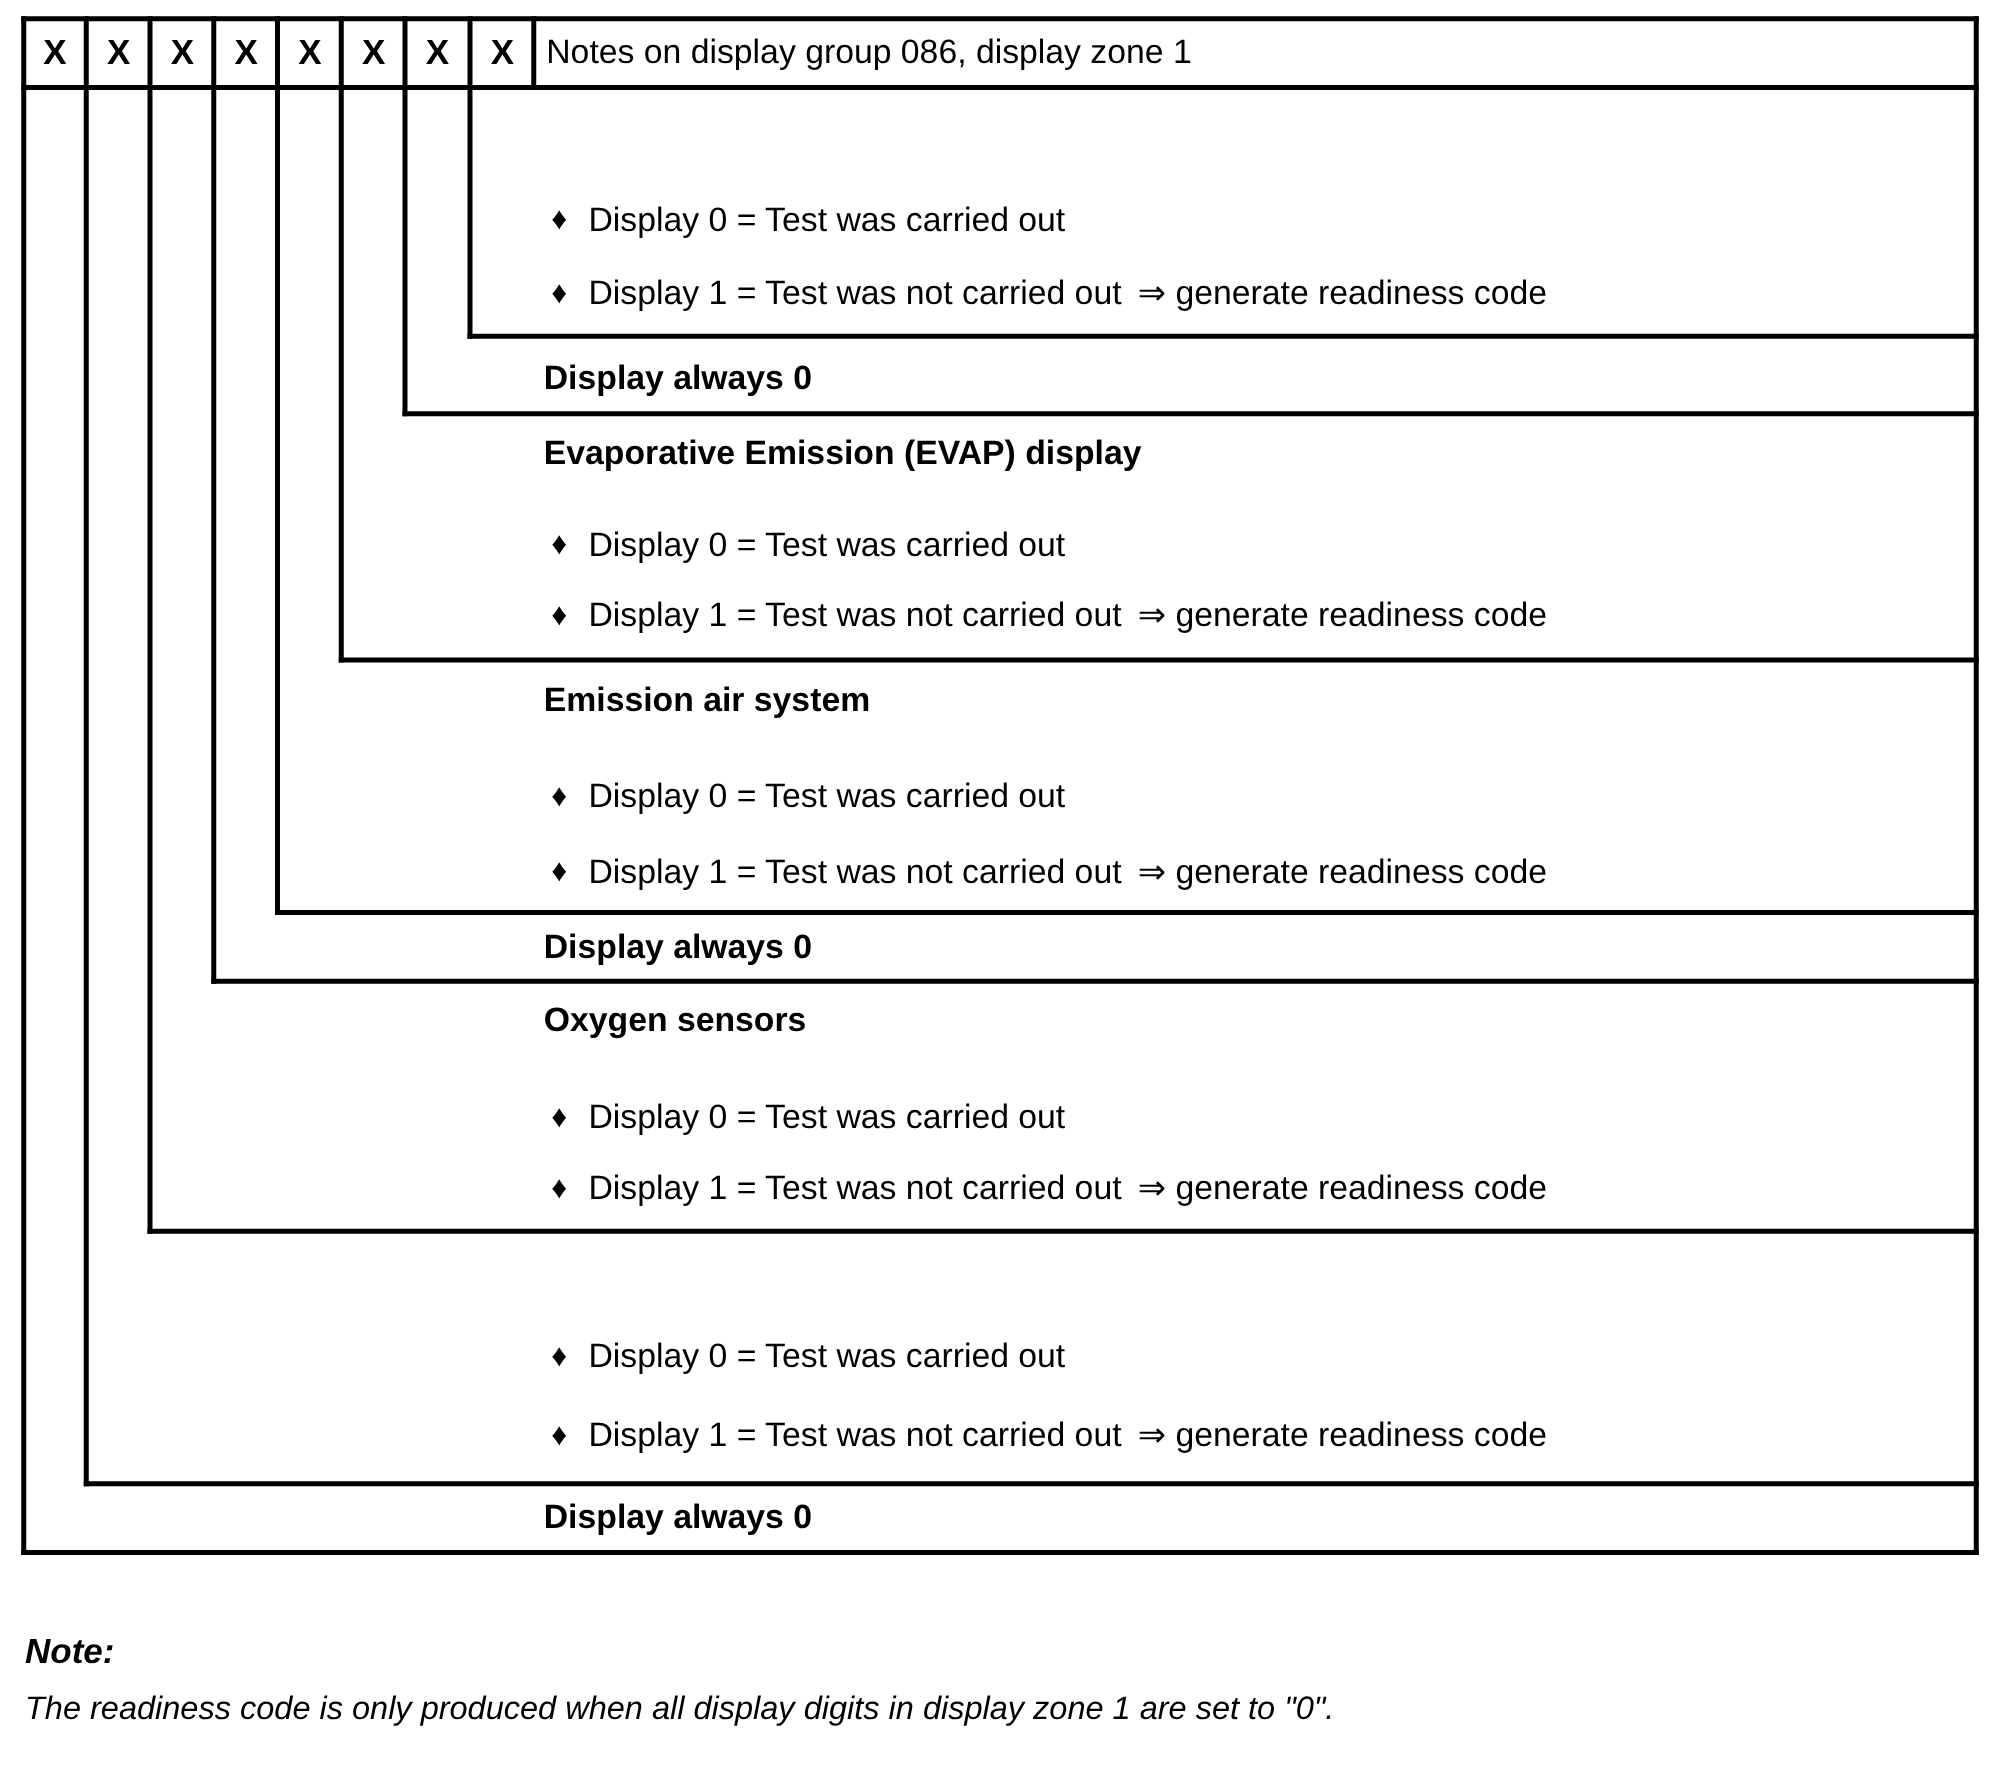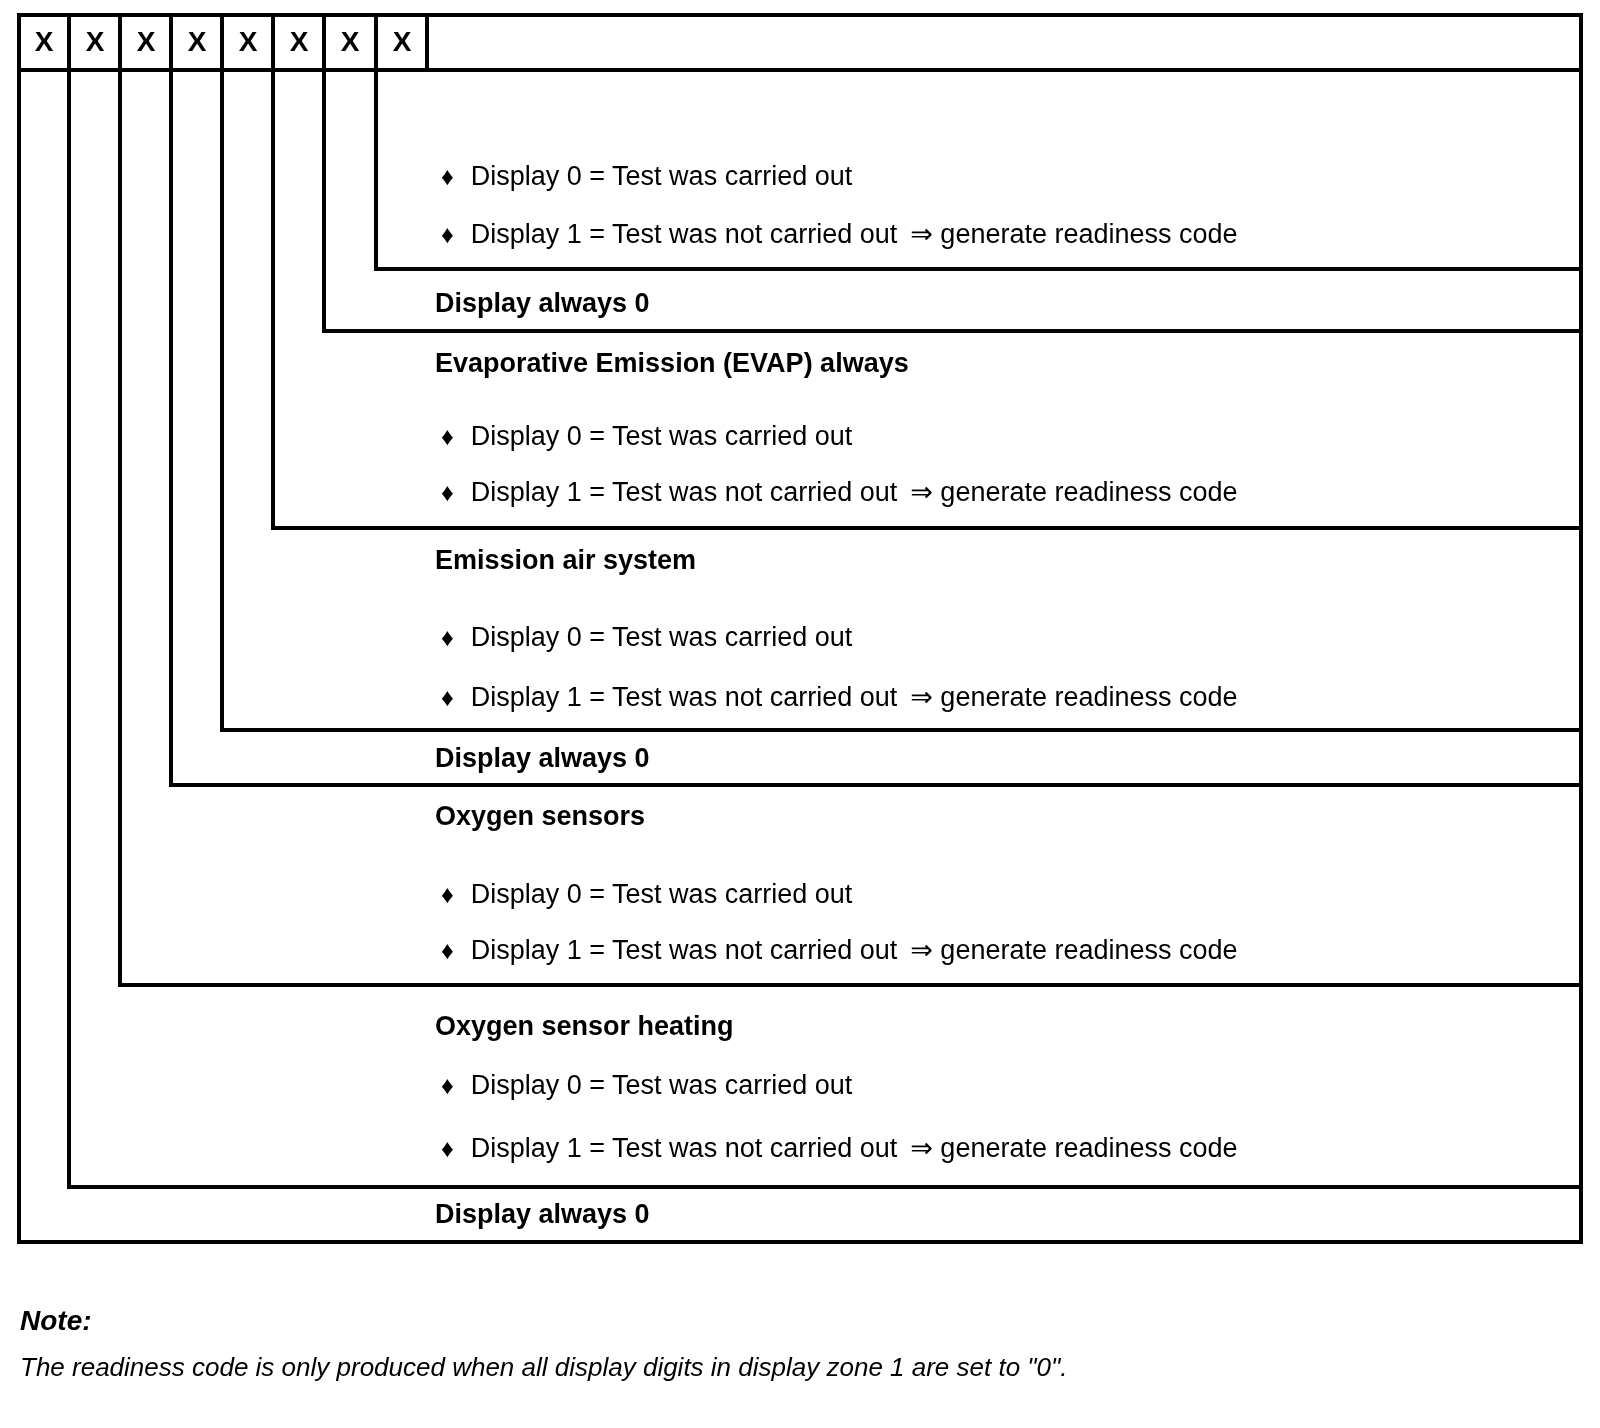--- a/index.html
+++ b/index.html
@@ -103,35 +103,36 @@
   <div class="vl" style="left:1579px; top:13px; height:1231px;"></div>
 
   <span class="xdigit" style="left:44px;  top:42px;">X</span>
   <span class="xdigit" style="left:95px;  top:42px;">X</span>
   <span class="xdigit" style="left:146px; top:42px;">X</span>
   <span class="xdigit" style="left:197px; top:42px;">X</span>
   <span class="xdigit" style="left:248px; top:42px;">X</span>
   <span class="xdigit" style="left:299px; top:42px;">X</span>
   <span class="xdigit" style="left:350px; top:42px;">X</span>
   <span class="xdigit" style="left:402px; top:42px;">X</span>
+  <span class="notes-label" style="left:437px; top:42px;">Notes on display group 086, display zone 1</span>
 
   <div class="brow" style="top:176px;">
     <span class="bicon">♦</span>
     <span>Display 0 = Test was carried out</span>
     <span class="cons"></span>
   </div>
   <div class="brow" style="top:234px;">
     <span class="bicon">♦</span>
     <span>Display 1 = Test was not carried out</span>
     <span class="cons">⇒ generate readiness code</span>
   </div>
 
   <div class="stitle bold" style="top:303px;">Display always 0</div>
 
-  <div class="stitle bold" style="top:363px;">Evaporative Emission (EVAP) always</div>
+  <div class="stitle bold" style="top:363px;">Evaporative Emission (EVAP) display</div>
   <div class="brow" style="top:436px;">
     <span class="bicon">♦</span>
     <span>Display 0 = Test was carried out</span>
     <span class="cons"></span>
   </div>
   <div class="brow" style="top:492px;">
     <span class="bicon">♦</span>
     <span>Display 1 = Test was not carried out</span>
     <span class="cons">⇒ generate readiness code</span>
   </div>
@@ -155,21 +156,20 @@
     <span class="bicon">♦</span>
     <span>Display 0 = Test was carried out</span>
     <span class="cons"></span>
   </div>
   <div class="brow" style="top:950px;">
     <span class="bicon">♦</span>
     <span>Display 1 = Test was not carried out</span>
     <span class="cons">⇒ generate readiness code</span>
   </div>
 
-  <div class="stitle bold" style="top:1026px;">Oxygen sensor heating</div>
   <div class="brow" style="top:1085px;">
     <span class="bicon">♦</span>
     <span>Display 0 = Test was carried out</span>
     <span class="cons"></span>
   </div>
   <div class="brow" style="top:1148px;">
     <span class="bicon">♦</span>
     <span>Display 1 = Test was not carried out</span>
     <span class="cons">⇒ generate readiness code</span>
   </div>

